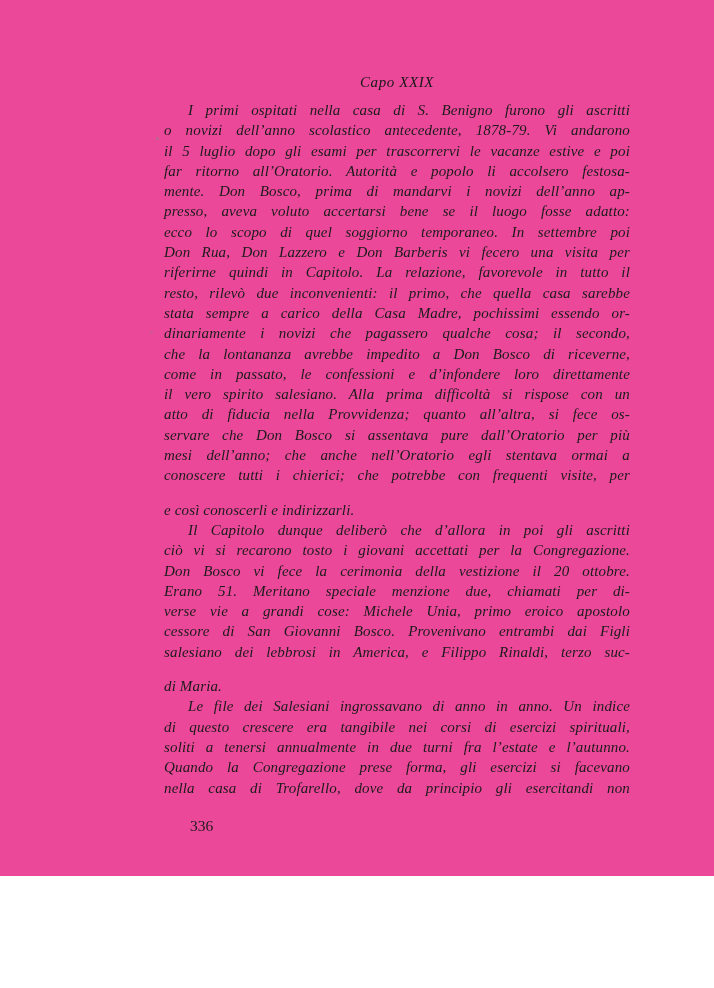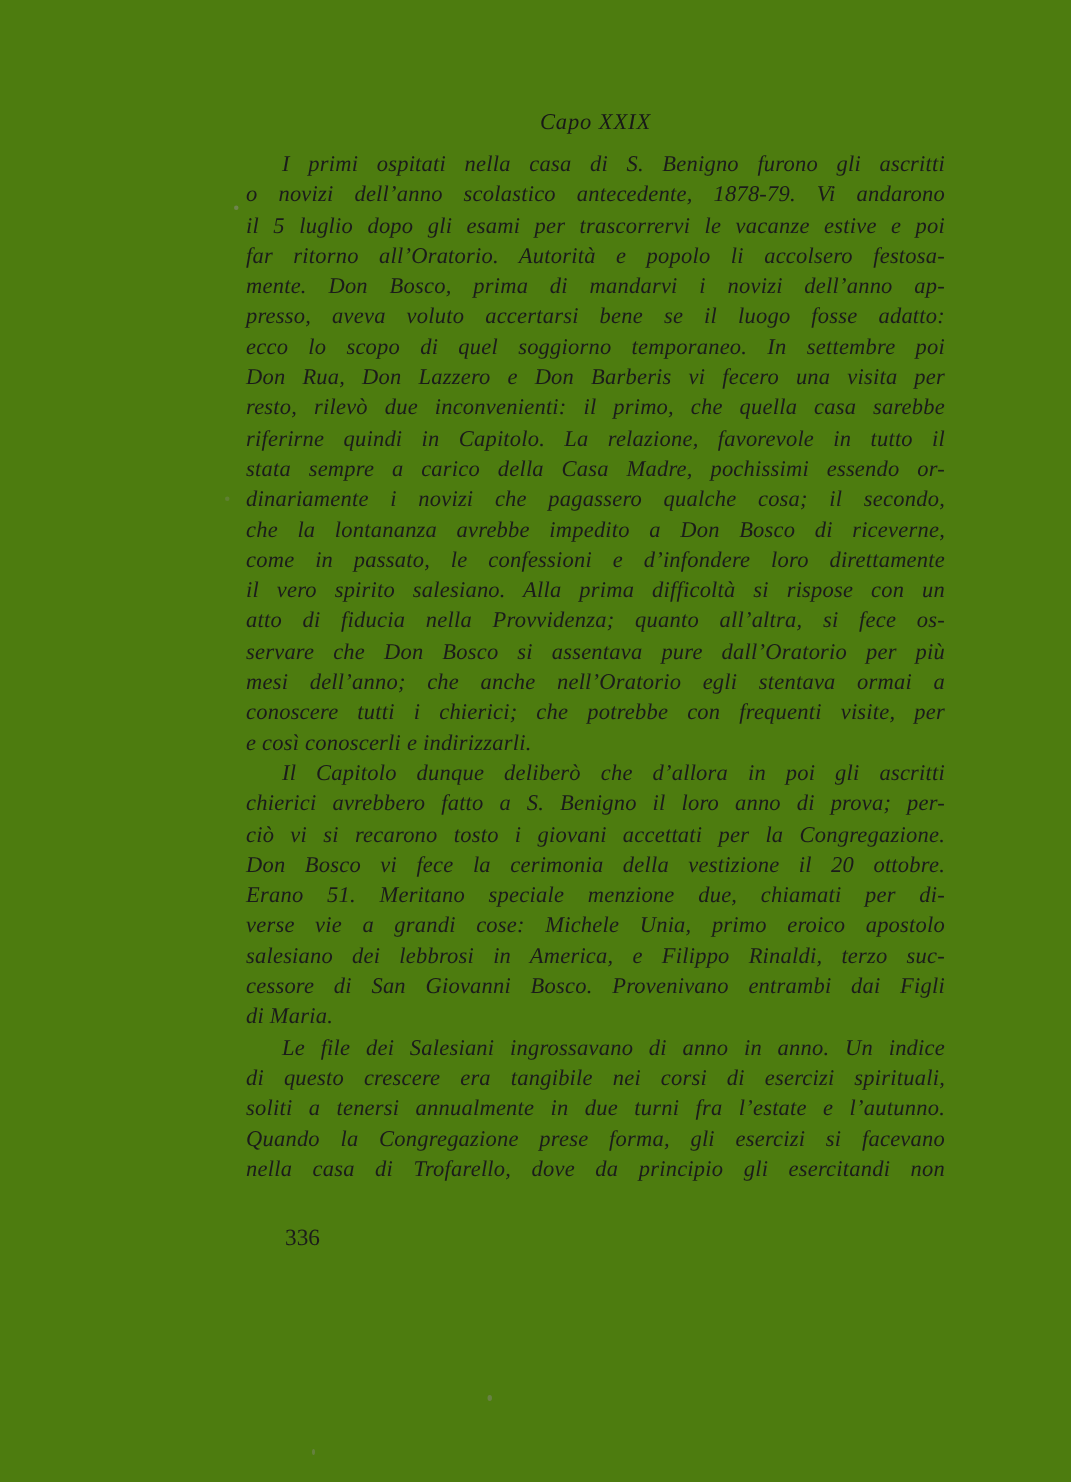--- a/index.html
+++ b/index.html
@@ -3,22 +3,22 @@
 <meta charset="utf-8">
 <style>
   * { margin: 0; padding: 0; box-sizing: border-box; }
   html, body {
     width: 714px; height: 988px;
     background: #ffffff;
     font-family: "Liberation Serif", "DejaVu Serif", serif;
   }
   .page {
     position: relative;
-    width: 714px; height: 988px;
-    background: #4d7c0f;
+    width: 714px; height: 876px;
+    background: #ec4899;
     color: #1b1b1b;
     overflow: hidden;
   }
   .running-head {
     position: absolute;
     top: 74px; left: 164px; width: 466px;
     text-align: center;
     font-style: italic;
     font-size: 15px;
     letter-spacing: 0.6px;
@@ -33,21 +33,21 @@
     display: block;
     height: 20.3px;
     font-size: 15px;
     line-height: 20.3px;
     letter-spacing: 0.15px;
     text-align: justify;
     text-align-last: justify;
     color: #1b1b1b;
   }
   .line.indent { text-indent: 24px; }
-  .line.lastline { text-align-last: left; }
+  .line.lastline { text-align-last: left; margin-top: 14px; }
   .page-number {
     position: absolute;
     top: 817px; left: 190px;
     font-size: 15.5px;
     color: #1b1b1b;
   }
   .speck {
     position: absolute;
     background: #8a8a84;
     border-radius: 50%;
@@ -67,42 +67,41 @@
   <div class="text-block" id="text-block">
       <p class="para">
         <span class="line indent">I primi ospitati nella casa di S. Benigno furono gli ascritti</span>
         <span class="line">o novizi dell’anno scolastico antecedente, 1878-79. Vi andarono</span>
         <span class="line">il 5 luglio dopo gli esami per trascorrervi le vacanze estive e poi</span>
         <span class="line">far ritorno all’Oratorio. Autorità e popolo li accolsero festosa-</span>
         <span class="line">mente. Don Bosco, prima di mandarvi i novizi dell’anno ap-</span>
         <span class="line">presso, aveva voluto accertarsi bene se il luogo fosse adatto:</span>
         <span class="line">ecco lo scopo di quel soggiorno temporaneo. In settembre poi</span>
         <span class="line">Don Rua, Don Lazzero e Don Barberis vi fecero una visita per</span>
+        <span class="line">riferirne quindi in Capitolo. La relazione, favorevole in tutto il</span>
         <span class="line">resto, rilevò due inconvenienti: il primo, che quella casa sarebbe</span>
-        <span class="line">riferirne quindi in Capitolo. La relazione, favorevole in tutto il</span>
         <span class="line">stata sempre a carico della Casa Madre, pochissimi essendo or-</span>
         <span class="line">dinariamente i novizi che pagassero qualche cosa; il secondo,</span>
         <span class="line">che la lontananza avrebbe impedito a Don Bosco di riceverne,</span>
         <span class="line">come in passato, le confessioni e d’infondere loro direttamente</span>
         <span class="line">il vero spirito salesiano. Alla prima difficoltà si rispose con un</span>
         <span class="line">atto di fiducia nella Provvidenza; quanto all’altra, si fece os-</span>
         <span class="line">servare che Don Bosco si assentava pure dall’Oratorio per più</span>
         <span class="line">mesi dell’anno; che anche nell’Oratorio egli stentava ormai a</span>
         <span class="line">conoscere tutti i chierici; che potrebbe con frequenti visite, per</span>
         <span class="line lastline">e così conoscerli e indirizzarli.</span>
       </p>
       <p class="para">
         <span class="line indent">Il Capitolo dunque deliberò che d’allora in poi gli ascritti</span>
-        <span class="line">chierici avrebbero fatto a S. Benigno il loro anno di prova; per-</span>
         <span class="line">ciò vi si recarono tosto i giovani accettati per la Congregazione.</span>
         <span class="line">Don Bosco vi fece la cerimonia della vestizione il 20 ottobre.</span>
         <span class="line">Erano 51. Meritano speciale menzione due, chiamati per di-</span>
         <span class="line">verse vie a grandi cose: Michele Unia, primo eroico apostolo</span>
+        <span class="line">cessore di San Giovanni Bosco. Provenivano entrambi dai Figli</span>
         <span class="line">salesiano dei lebbrosi in America, e Filippo Rinaldi, terzo suc-</span>
-        <span class="line">cessore di San Giovanni Bosco. Provenivano entrambi dai Figli</span>
         <span class="line lastline">di Maria.</span>
       </p>
       <p class="para">
         <span class="line indent">Le file dei Salesiani ingrossavano di anno in anno. Un indice</span>
         <span class="line">di questo crescere era tangibile nei corsi di esercizi spirituali,</span>
         <span class="line">soliti a tenersi annualmente in due turni fra l’estate e l’autunno.</span>
         <span class="line">Quando la Congregazione prese forma, gli esercizi si facevano</span>
         <span class="line">nella casa di Trofarello, dove da principio gli esercitandi non</span>
       </p>
     </div>

